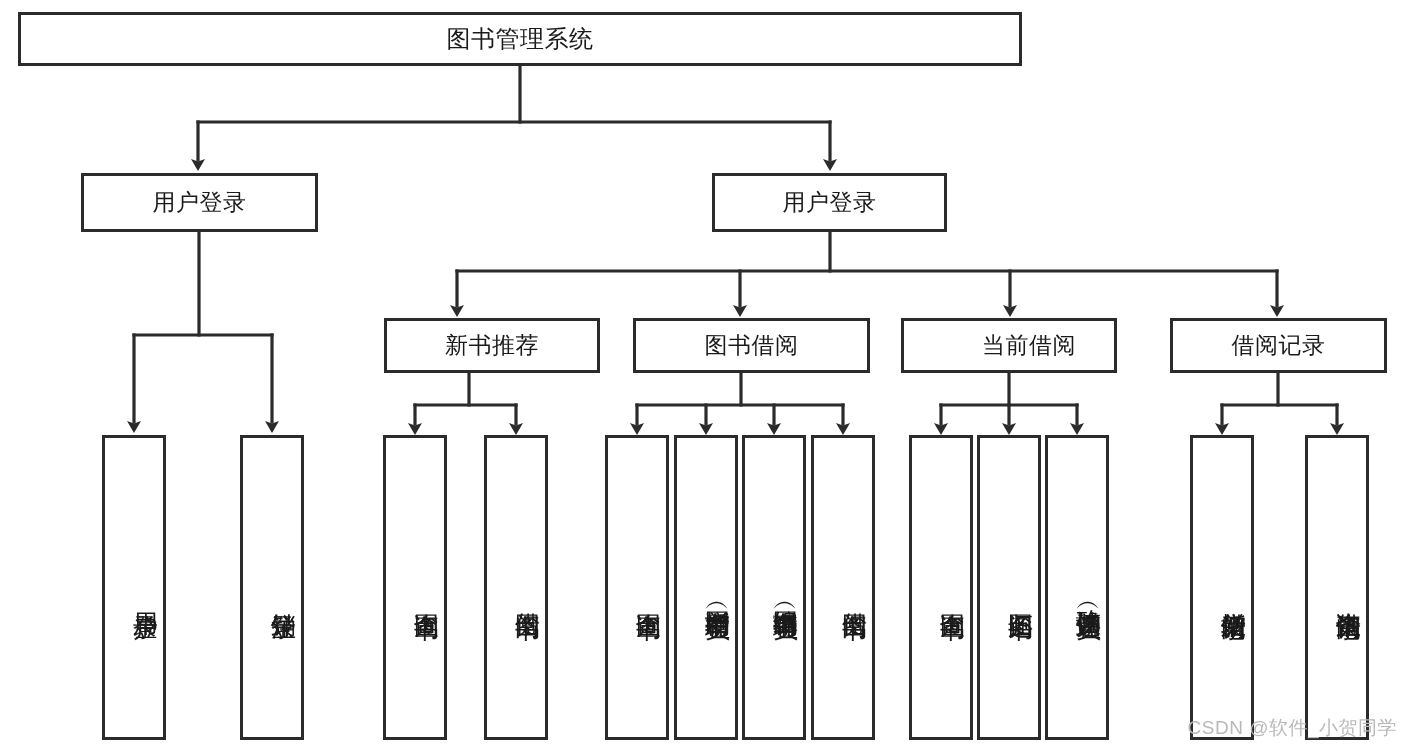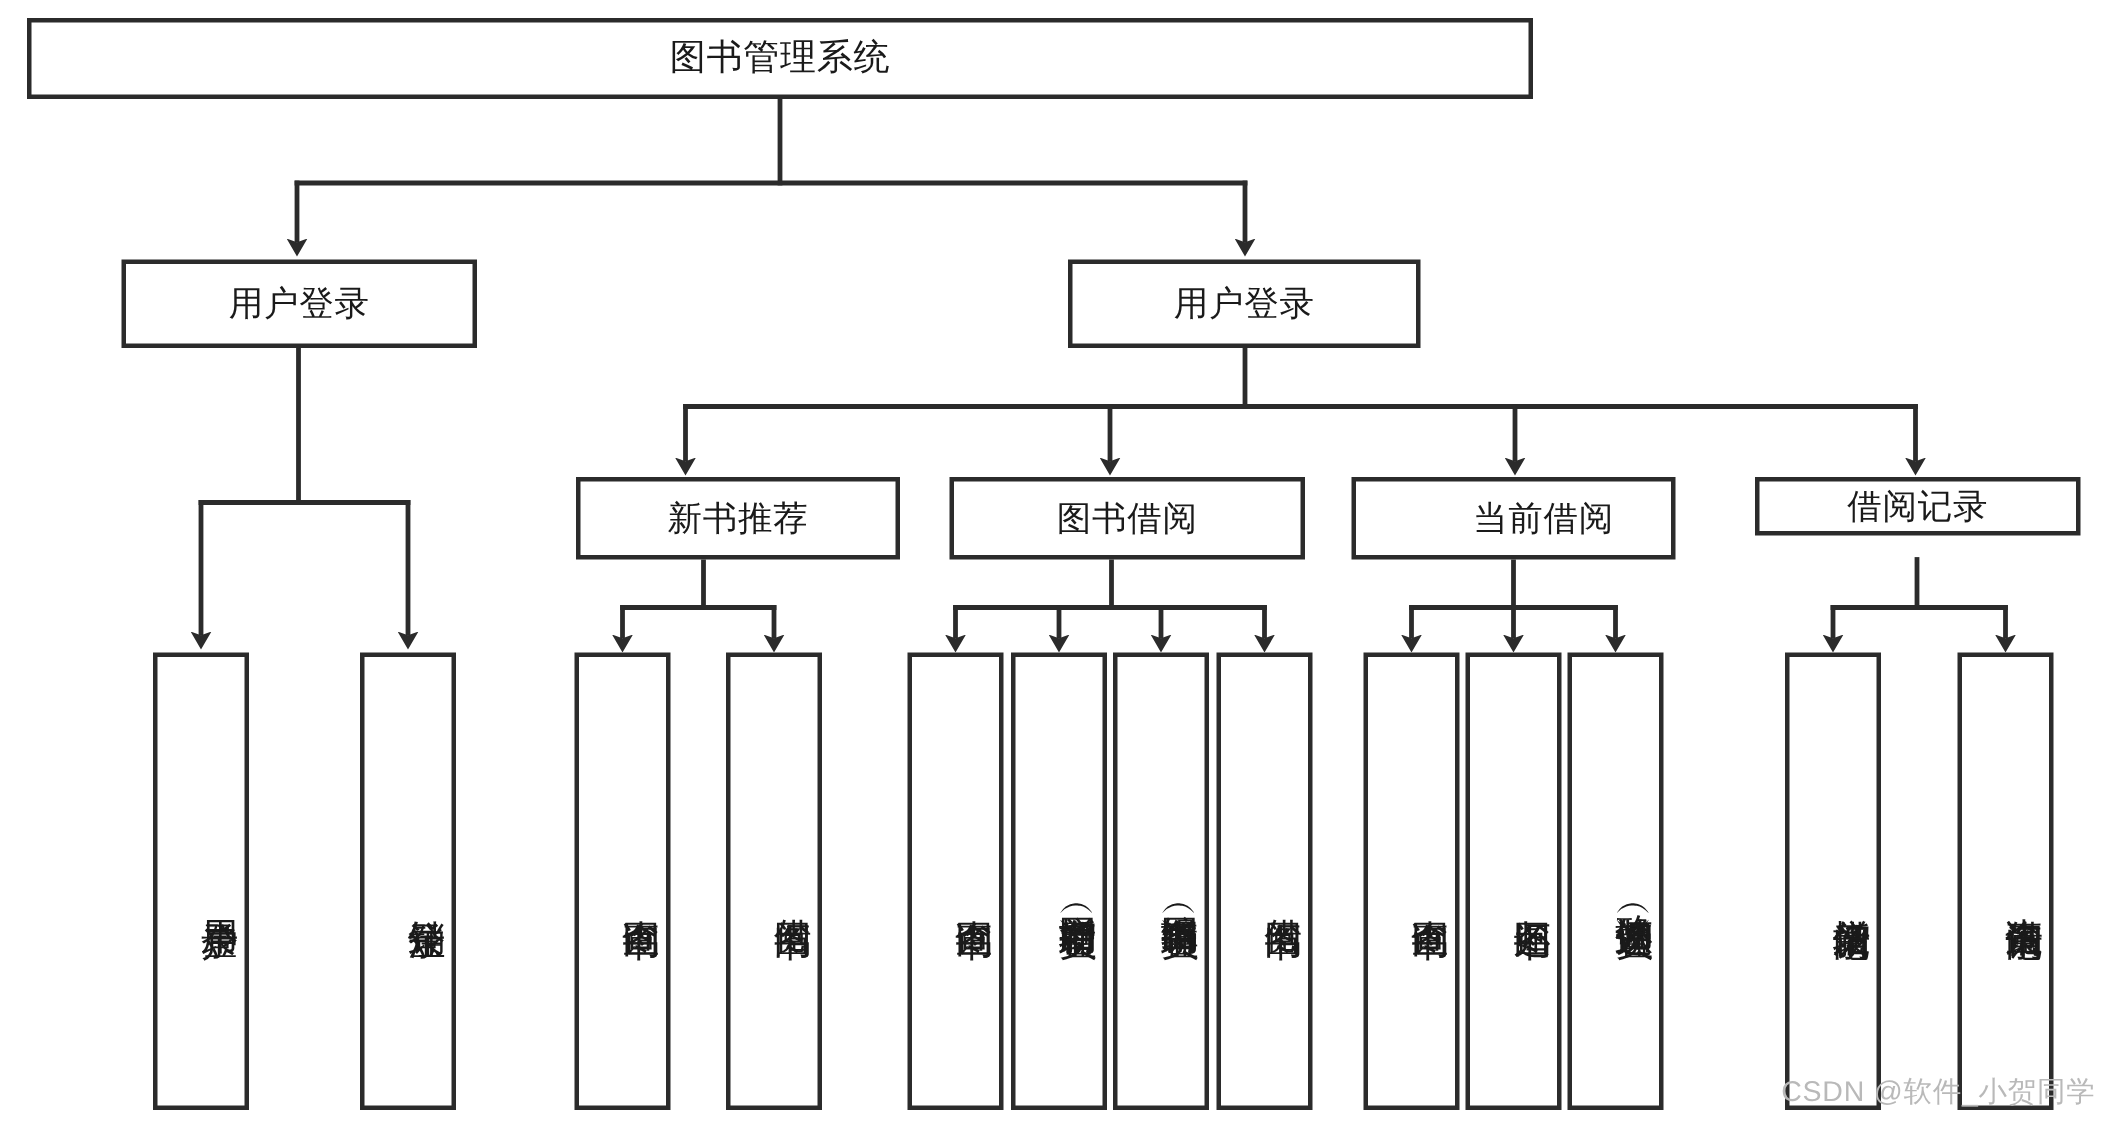--- a/index.html
+++ b/index.html
@@ -141,21 +141,21 @@
 
   <div class="node node-h" style="left:361px; top:318px; width:216px; height:55px;margin-left:23px;">
     <span>新书推荐</span>
   </div>
   <div class="node node-h" style="left:633px; top:318px; width:237px; height:55px;">
     <span>图书借阅</span>
   </div>
   <div class="node node-h" style="left:901px; top:318px; width:216px; height:55px;padding-left:40px;">
     <span>当前借阅</span>
   </div>
-  <div class="node node-h" style="left:1170px; top:318px; width:217px; height:39px;">
+  <div class="node node-h" style="left:1170px; top:318px; width:217px; height:55px;">
     <span>借阅记录</span>
   </div>
 
   <div class="node node-v" style="left:102px; top:435px; width:64px; height:305px;">
     <span class="leaf-label">用户登录</span>
   </div>
   <div class="node node-v" style="left:240px; top:435px; width:64px; height:305px;">
     <span class="leaf-label">注销登录</span>
   </div>
 

